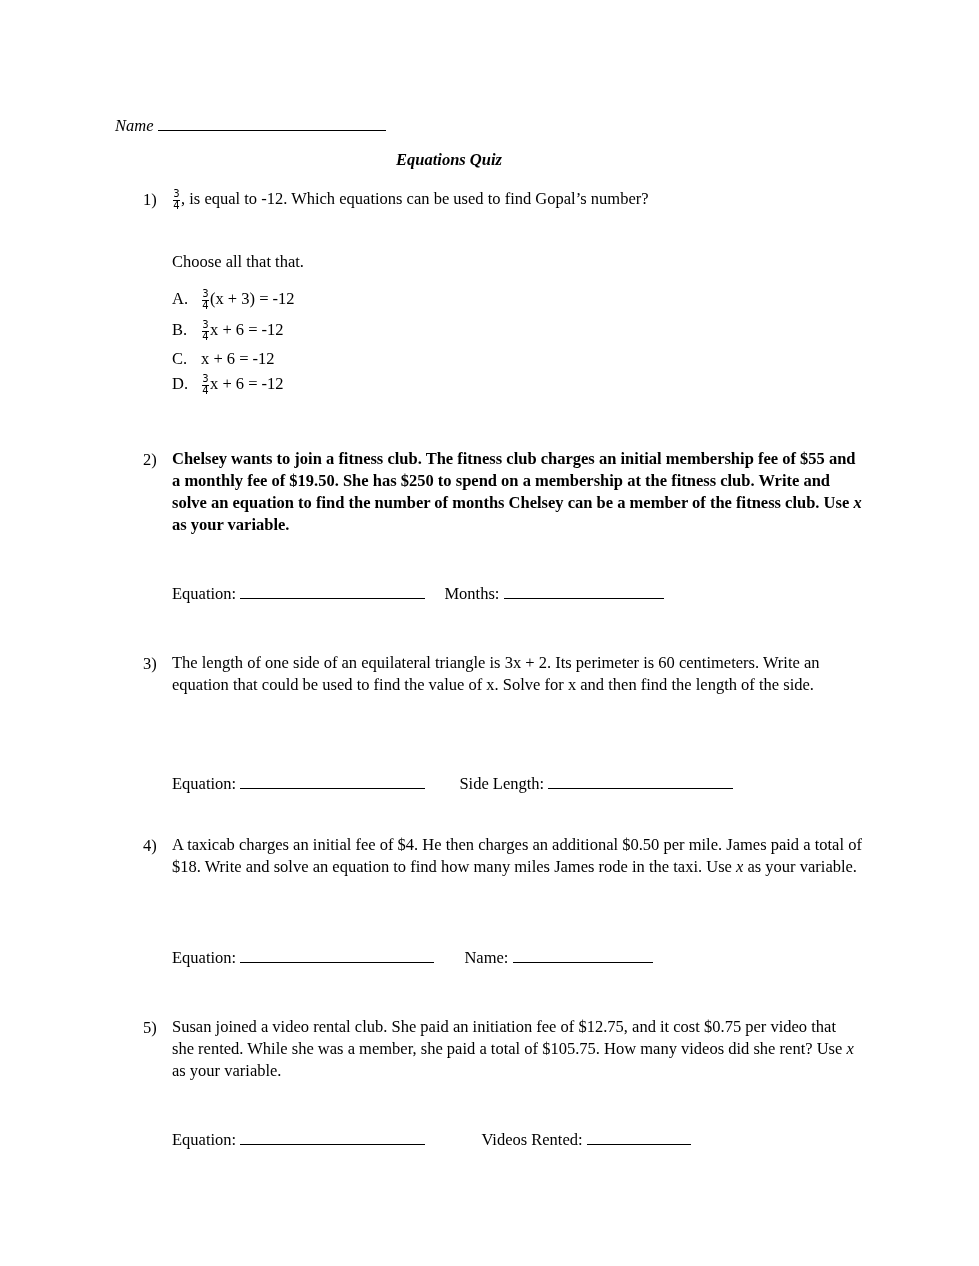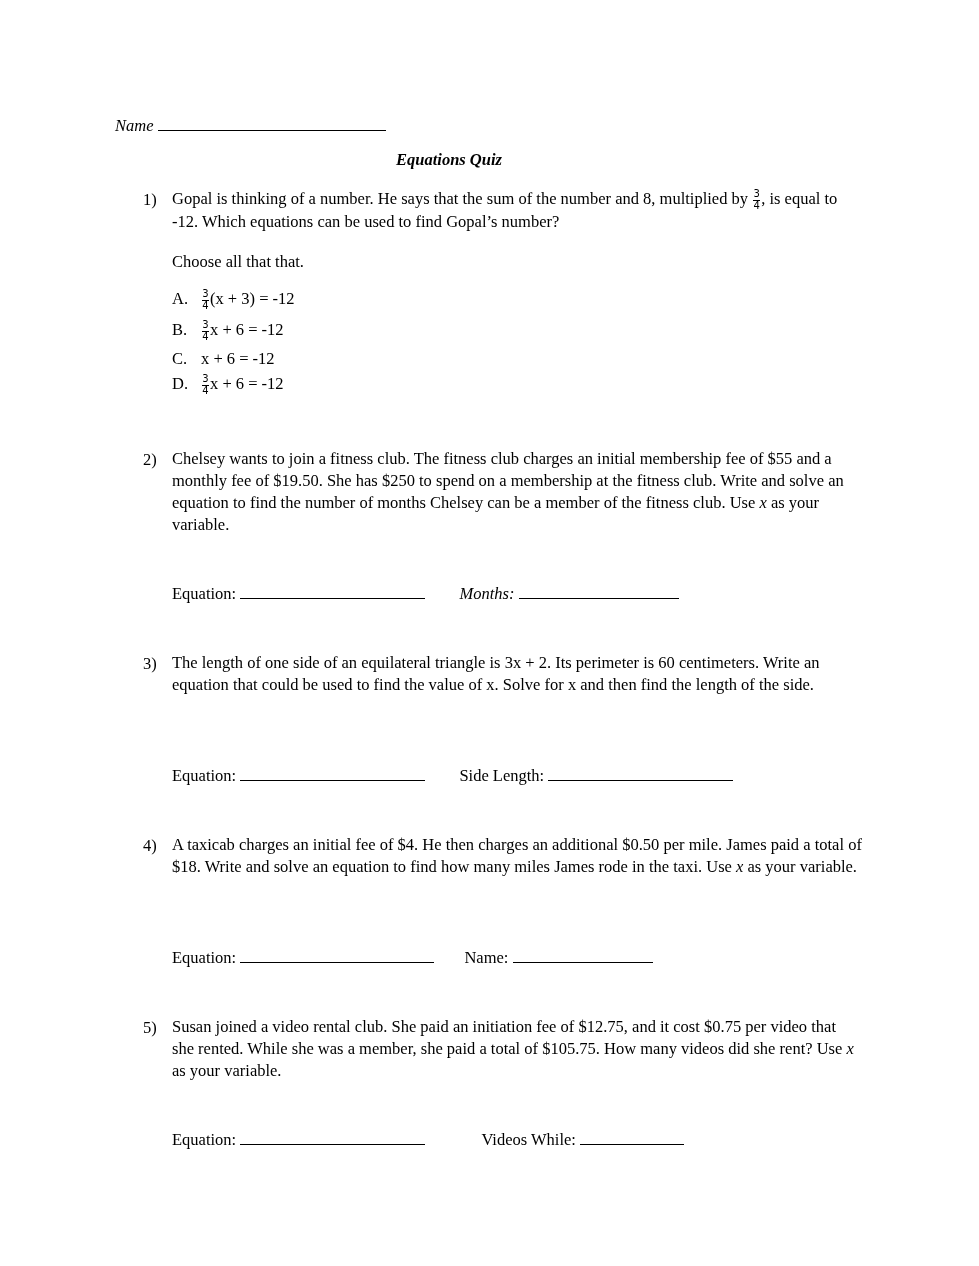--- a/index.html
+++ b/index.html
@@ -31,55 +31,55 @@
 
 <div class="abs name-line">
   <span>Name</span>
   <span class="blank-line" style="width:228px;"></span>
 </div>
 <div class="abs title">Equations Quiz</div>
 
 <div>
   <span class="qnum" style="top:190px;">1)</span>
   <div class="qtext" style="top:188px;">
-    <span>Gopal is thinking of a number.  He says that the sum of the number and 8, multiplied by </span><span class="frac"><span>3</span><span class="bar"></span><span>4</span></span><span>, is equal to -12.  Which equations can be used to find Gopal’s number?</span>
+    <span class="frac"><span>3</span><span class="bar"></span><span>4</span></span><span>, is equal to -12.  Which equations can be used to find Gopal’s number?</span>
   </div>
   <div class="abs" style="left:172px; top:252px;">Choose all that that.</div>
 
   <div class="choice" style="top:289px;">
     <span class="letter">A.</span><span class="frac"><span>3</span><span class="bar"></span><span>4</span></span><span>(x + 3) = -12</span>
   </div>
   <div class="choice" style="top:320px;">
     <span class="letter">B.</span><span class="frac"><span>3</span><span class="bar"></span><span>4</span></span><span>x + 6 = -12</span>
   </div>
   <div class="choice" style="top:349px;">
     <span class="letter">C.</span><span>x + 6 = -12</span>
   </div>
   <div class="choice" style="top:374px;">
     <span class="letter">D.</span><span class="frac"><span>3</span><span class="bar"></span><span>4</span></span><span>x + 6 = -12</span>
   </div>
 </div>
 
 <div>
   <span class="qnum" style="top:450px;">2)</span>
-  <div class="qtext" style="top:448px;">
+  <div class="qtext" style="top:448px;font-weight:bold;">
     <span>Chelsey wants to join a fitness club.  The fitness club charges an initial membership fee of $55 and a monthly fee of $19.50.  She has $250 to spend on a membership at the fitness club.  Write and solve an equation to find the number of months Chelsey can be a member of the fitness club.  Use </span><i>x</i><span> as your variable.</span>
   </div>
   <div class="blank-row" style="top:584px;">
     <span class="field"><span>Equation:</span> <span class="blank-line" style="width:185px;"></span></span>
-    <span class="field" style="margin-left:30px;font-style:italic;"><span>Months:</span> <span class="blank-line" style="width:160px;"></span></span>
+    <span class="field" style="margin-left:15px;"><span>Months:</span> <span class="blank-line" style="width:160px;"></span></span>
   </div>
 </div>
 
 <div>
   <span class="qnum" style="top:654px;">3)</span>
   <div class="qtext" style="top:652px;">The length of one side of an equilateral triangle is 3x + 2.  Its perimeter is 60 centimeters.  Write an equation that could be used to find the value of x.  Solve for x and then find the length of the side.</div>
   <div class="blank-row" style="top:766px;">
     <span class="field"><span>Equation:</span> <span class="blank-line" style="width:185px;"></span></span>
-    <span class="field" style="margin-left:30px;"><span>Side Length:</span> <span class="blank-line" style="width:185px;"></span></span>
+    <span class="field" style="margin-left:30px;margin-top:8px;"><span>Side Length:</span> <span class="blank-line" style="width:185px;"></span></span>
   </div>
 </div>
 
 <div>
   <span class="qnum" style="top:836px;">4)</span>
   <div class="qtext" style="top:834px;">
     <span>A taxicab charges an initial fee of $4.  He then charges an additional $0.50 per mile.  James paid a total of $18.  Write and solve an equation to find how many miles James rode in the taxi.  Use </span><i>x</i><span> as your variable.</span>
   </div>
   <div class="blank-row" style="top:948px;">
     <span class="field"><span>Equation:</span> <span class="blank-line" style="width:194px;"></span></span>
@@ -87,15 +87,15 @@
   </div>
 </div>
 
 <div>
   <span class="qnum" style="top:1018px;">5)</span>
   <div class="qtext" style="top:1016px;">
     <span>Susan joined a video rental club.  She paid an initiation fee of $12.75, and it cost $0.75 per video that she rented.  While she was a member, she paid a total of $105.75.  How many videos did she rent?  Use </span><i>x</i><span> as your variable.</span>
   </div>
   <div class="blank-row" style="top:1130px;">
     <span class="field"><span>Equation:</span> <span class="blank-line" style="width:185px;"></span></span>
-    <span class="field" style="margin-left:52px;"><span>Videos While:</span> <span class="blank-line" style="width:104px;"></span></span>
+    <span class="field" style="margin-left:52px;"><span>Videos Rented:</span> <span class="blank-line" style="width:104px;"></span></span>
   </div>
 </div>
 
 </body></html>

